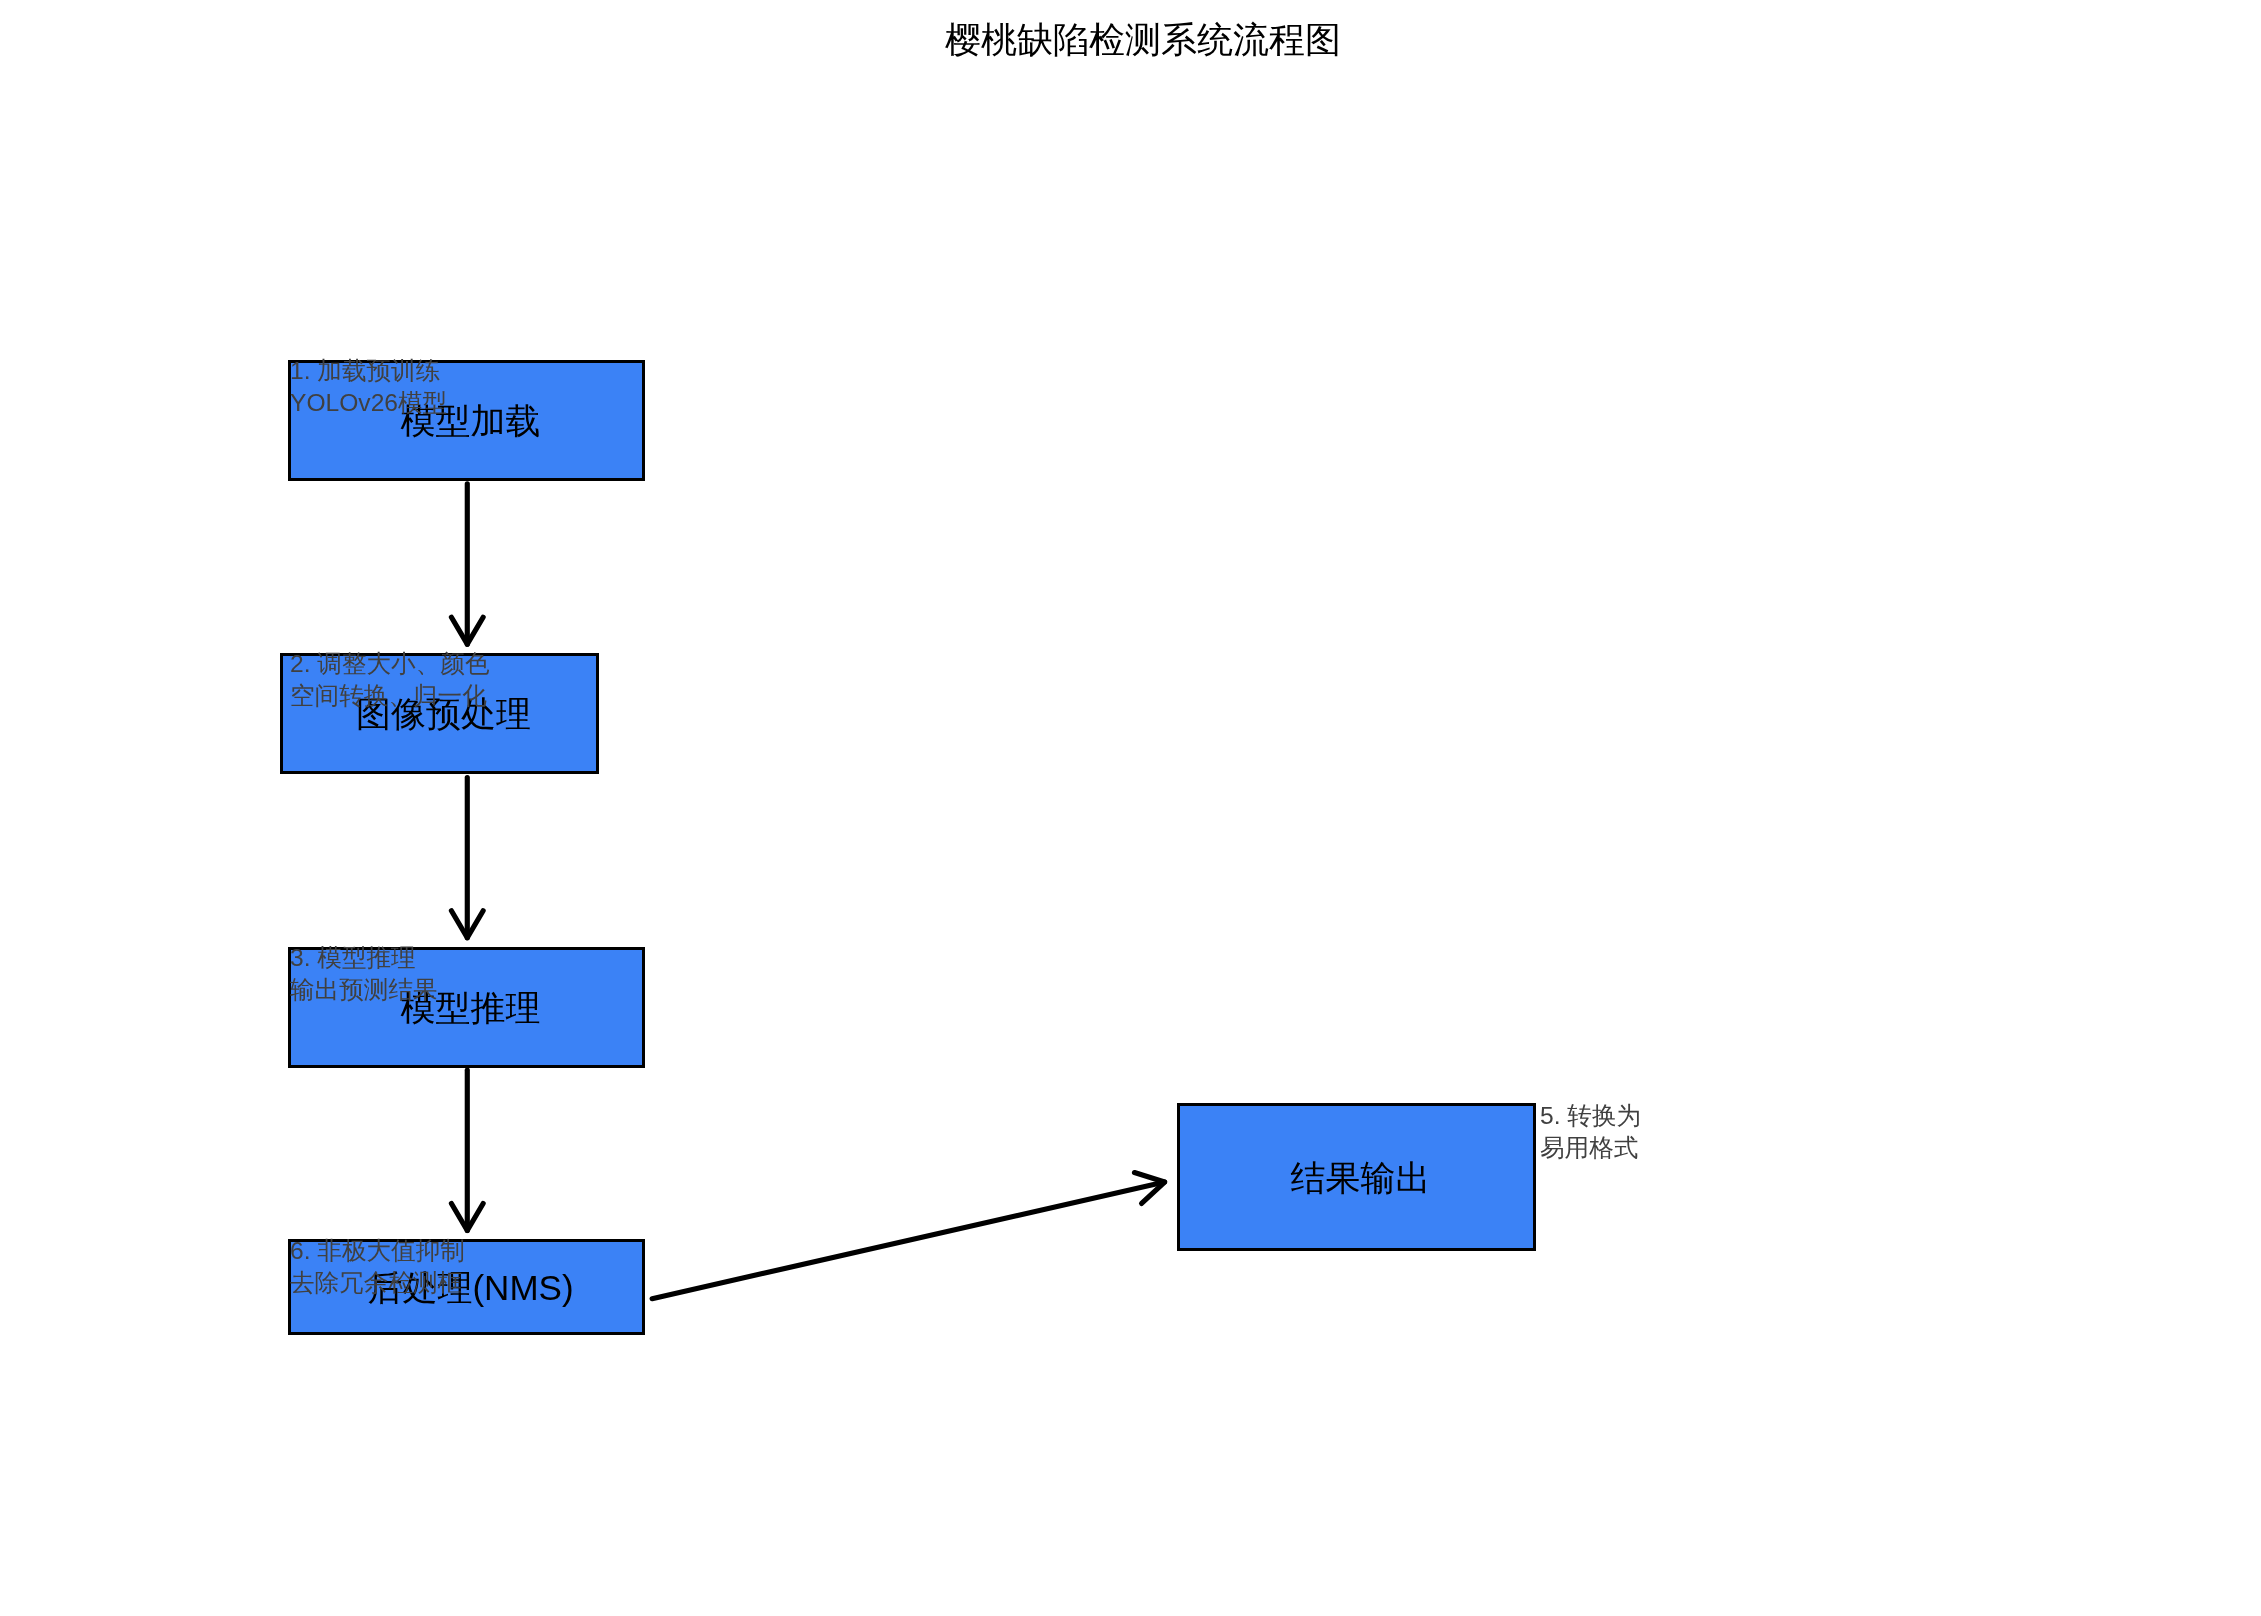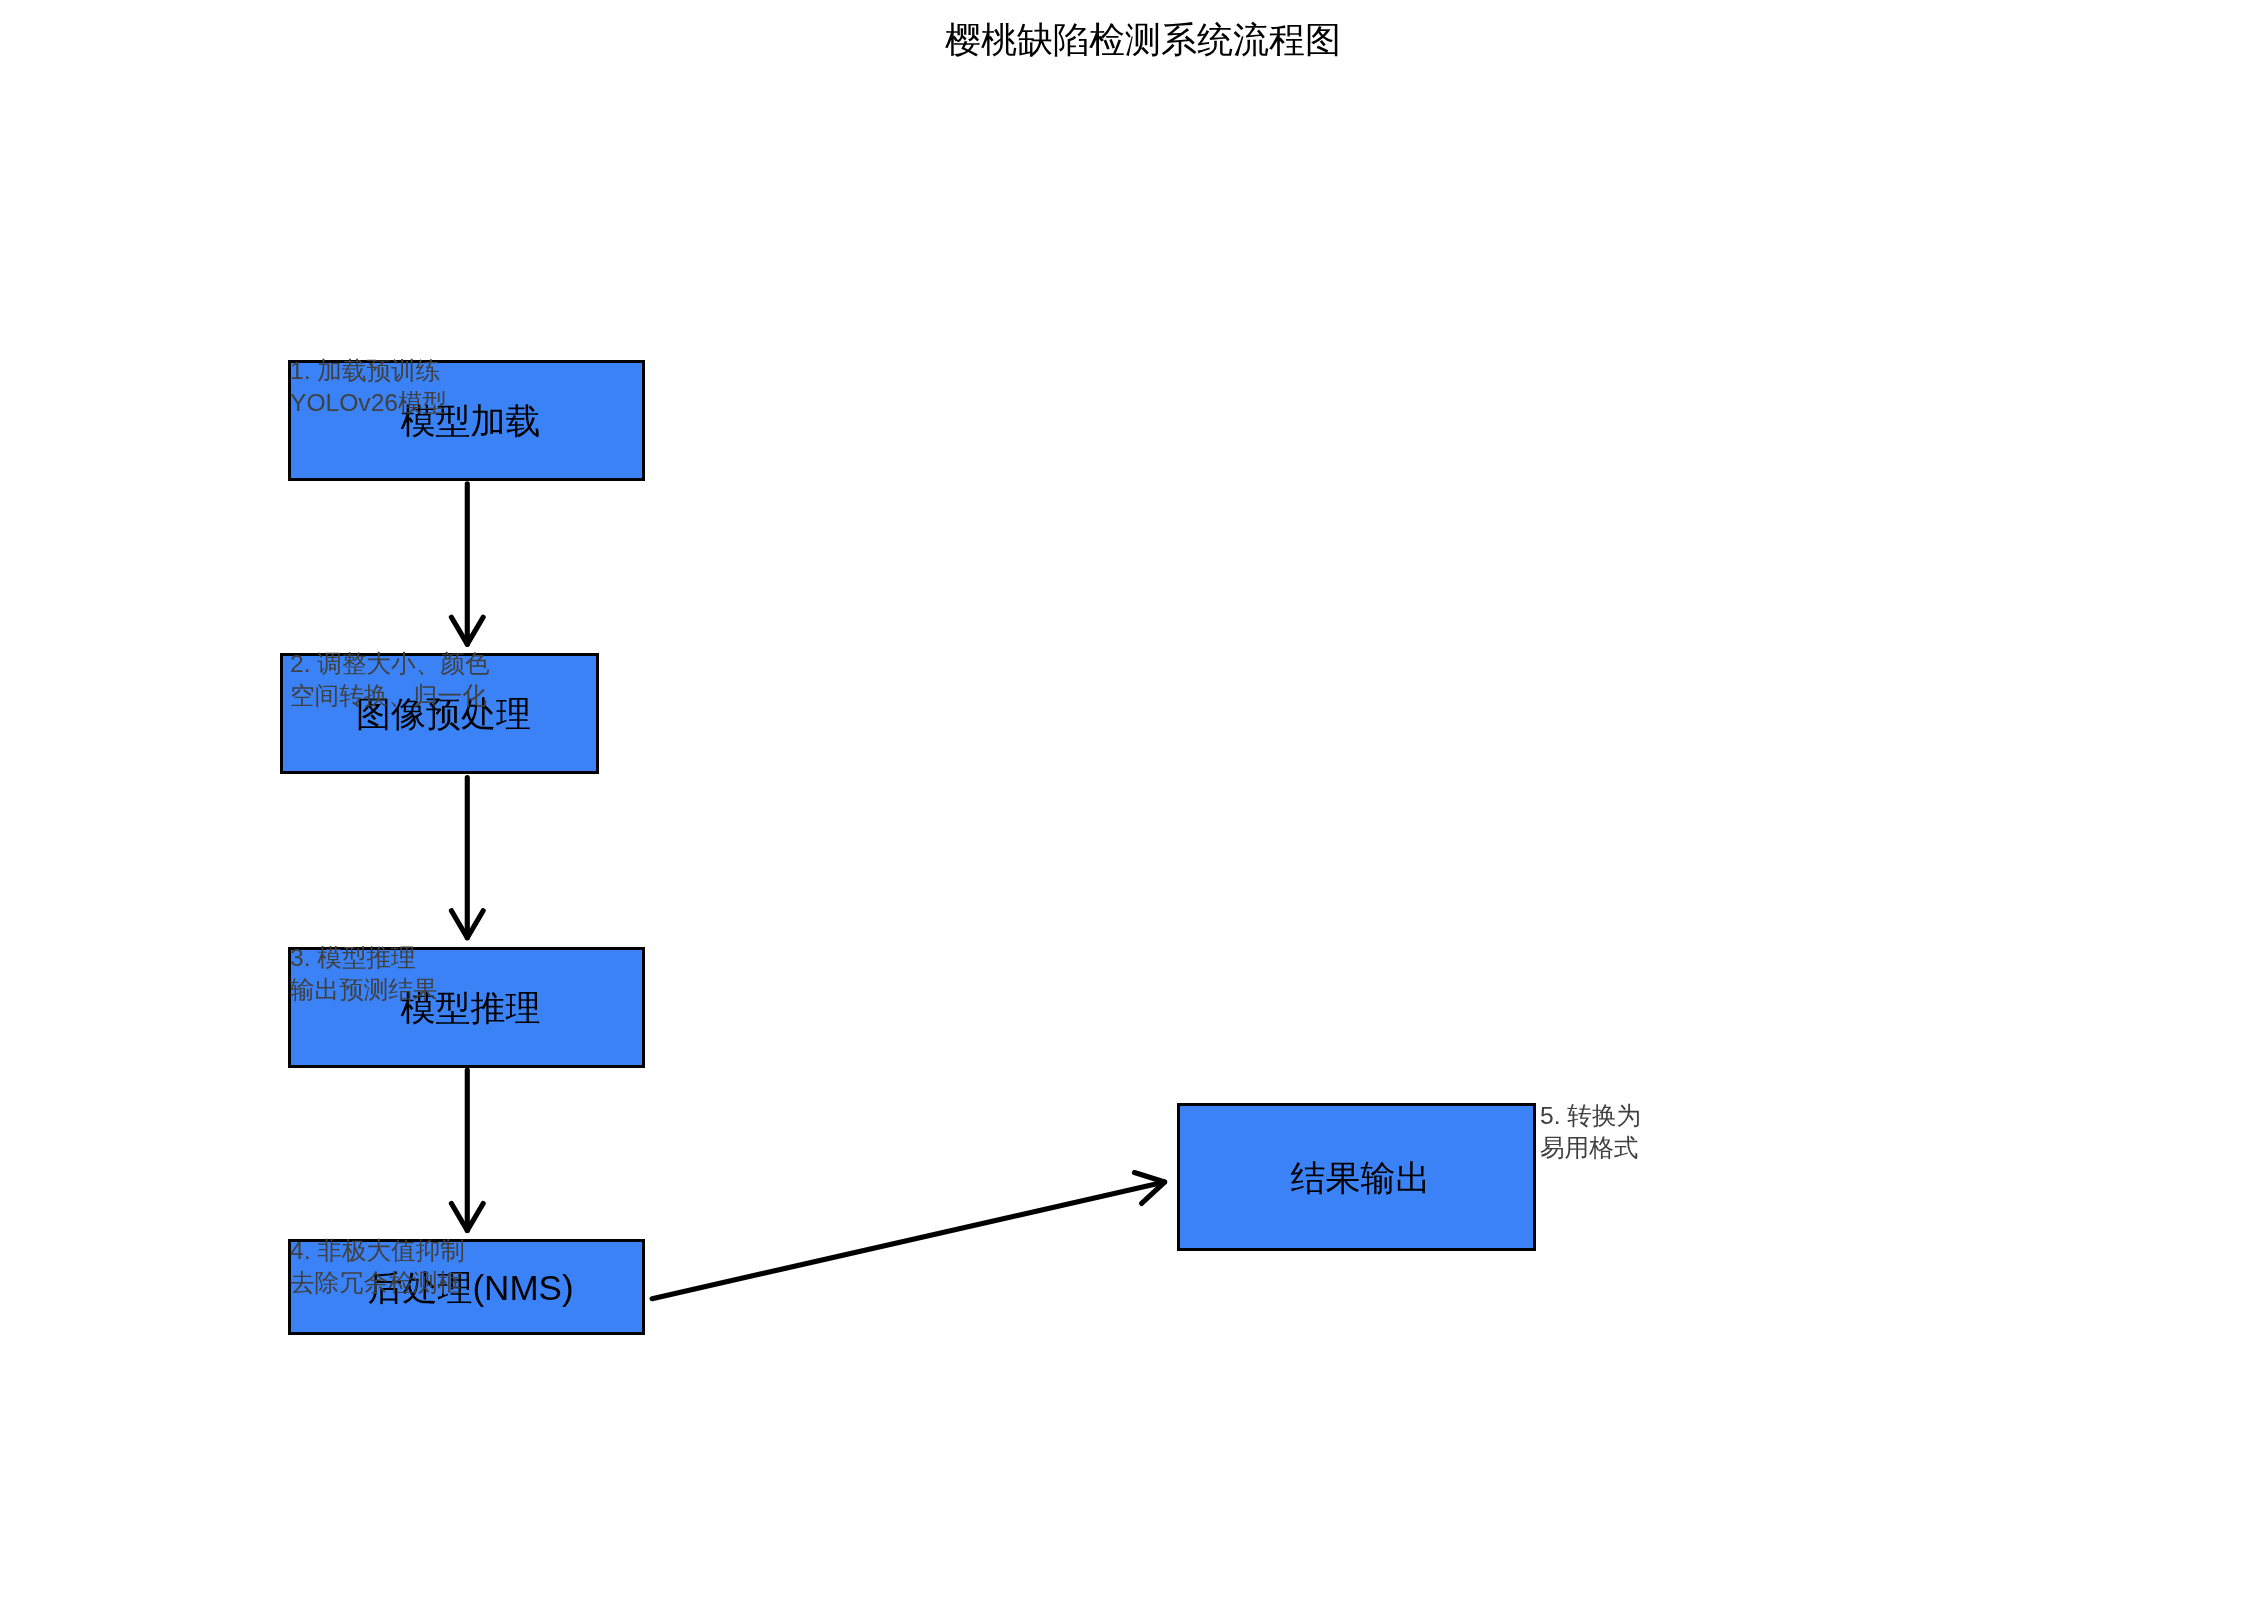--- a/index.html
+++ b/index.html
@@ -113,21 +113,21 @@
   </div>
   <div class="annot" style="left:290px; top:942px">
     <div class="annot-line">3. 模型推理</div>
     <div class="annot-line">输出预测结果</div>
   </div>
 
   <div class="node" style="left:288px; top:1239px; width:357px; height:96px">
     <span class="node-label">后处理(NMS)</span>
   </div>
   <div class="annot" style="left:290px; top:1235px">
-    <div class="annot-line">4. 非极大值抑制</div>
+    <div class="annot-line">6. 非极大值抑制</div>
     <div class="annot-line">去除冗余检测框</div>
   </div>
 
   <div class="node" style="left:1177px; top:1103px; width:359px; height:148px">
     <span class="node-label">结果输出</span>
   </div>
   <div class="annot" style="left:1540px; top:1100px">
     <div class="annot-line">5. 转换为</div>
     <div class="annot-line">易用格式</div>
   </div>

